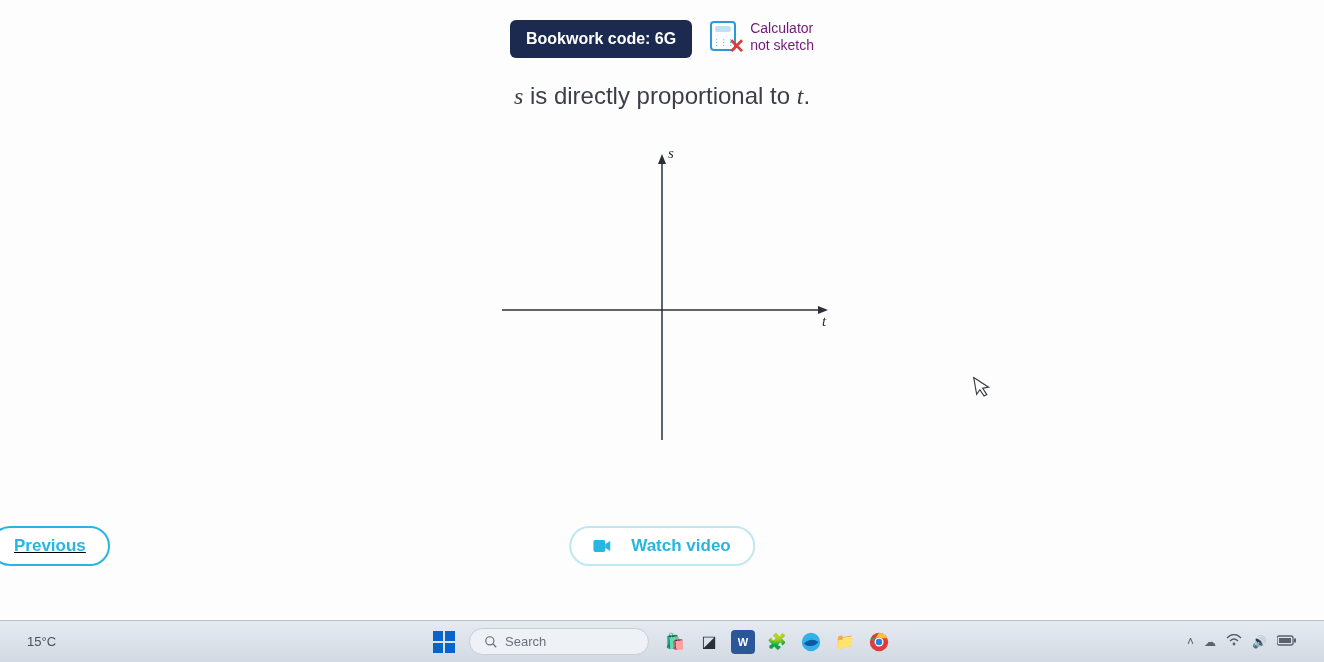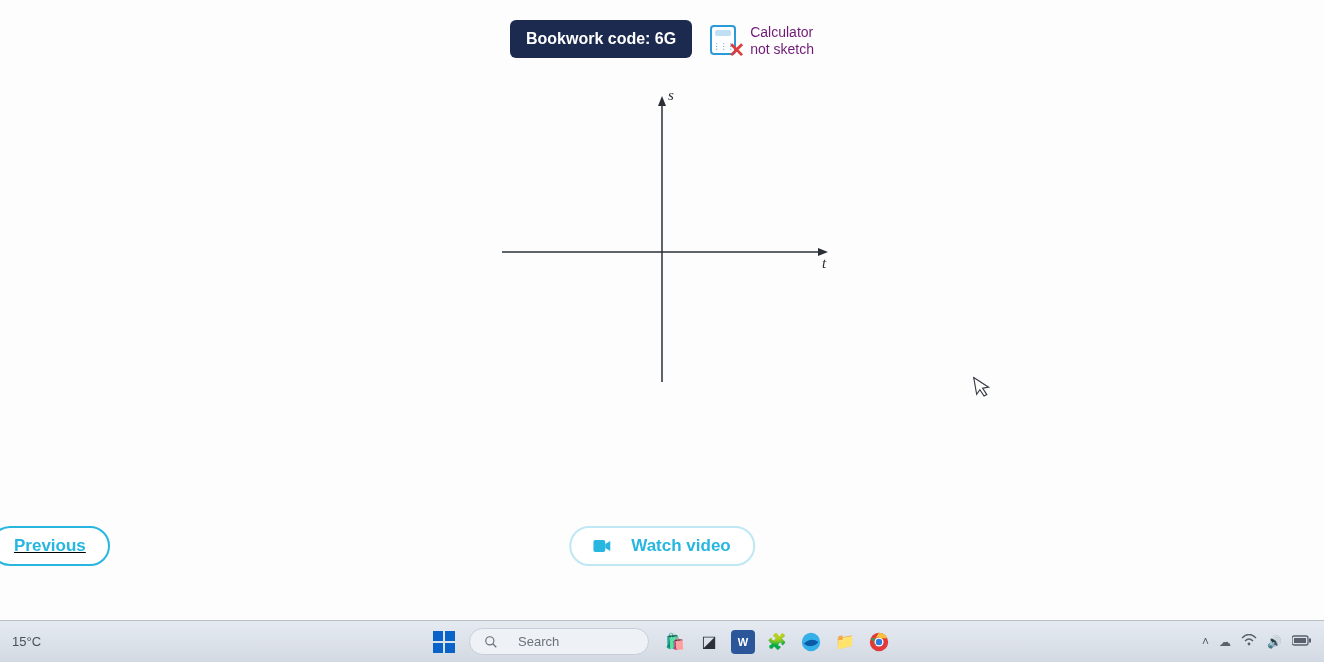--- a/index.html
+++ b/index.html
@@ -14,21 +14,21 @@
   .content {
     width: 100%;
     height: 620px;
     background: #fdfdfd;
     position: relative;
     padding-top: 20px;
   }
   .header-row {
     display: flex;
     justify-content: center;
-    align-items: flex-end;
+    align-items: flex-start;
     gap: 18px;
     margin-bottom: 24px;
   }
   .badge {
     background: #1b2a4e;
     color: #fff;
     font-weight: bold;
     font-size: 16px;
     padding: 10px 16px;
     border-radius: 6px;
@@ -146,21 +146,21 @@
     align-items: center;
   }
   .taskbar {
     position: absolute;
     bottom: 0; left: 0; right: 0;
     height: 42px;
     background: linear-gradient(#e6ebf2, #d3d9e2);
     border-top: 1px solid #b8bfca;
     display: flex;
     align-items: center;
-    padding: 0 12px;
+    padding: 0 27px;
     gap: 10px;
   }
   .weather {
     font-size: 13px;
     color: #4a505a;
     margin-right: auto;
   }
   .taskbar-center {
     position: absolute;
     left: 50%;
@@ -173,21 +173,21 @@
     width: 22px; height: 22px;
     display: grid;
     grid-template-columns: 1fr 1fr;
     grid-template-rows: 1fr 1fr;
     gap: 2px;
   }
   .win-logo span { background: #0a63c9; }
   .search-pill {
     display: flex;
     align-items: center;
-    gap: 20px;
+    gap: 7px;
     background: #eef1f5;
     border: 1px solid #c7ced8;
     border-radius: 999px;
     padding: 5px 14px;
     font-size: 13px;
     color: #6a717c;
     width: 180px;
   }
   .tb-icon {
     width: 24px; height: 24px;
@@ -228,20 +228,23 @@
         <div class="calc"></div>
         <div class="cross">✕</div>
       </div>
       <div class="calc-text">
         <div>Calculator</div>
         <div>not sketch</div>
       </div>
     </div>
   </div>
 
+  <div class="question-line1">
+    <span class="it">s</span><span> is directly proportional to </span><span class="it">t</span><span>.</span>
+  </div>
 
 
   <div class="axes-wrap">
     <svg class="axes-svg" width="400" height="310" viewBox="0 0 400 310">
 
       <line x1="200" y1="20" x2="200" y2="300" stroke="#2a2f38" stroke-width="1.5"></line>
       <polygon points="200,14 196,24 204,24" fill="#2a2f38"></polygon>
 
       <line x1="40" y1="170" x2="360" y2="170" stroke="#2a2f38" stroke-width="1.5"></line>
       <polygon points="366,170 356,166 356,174" fill="#2a2f38"></polygon>

